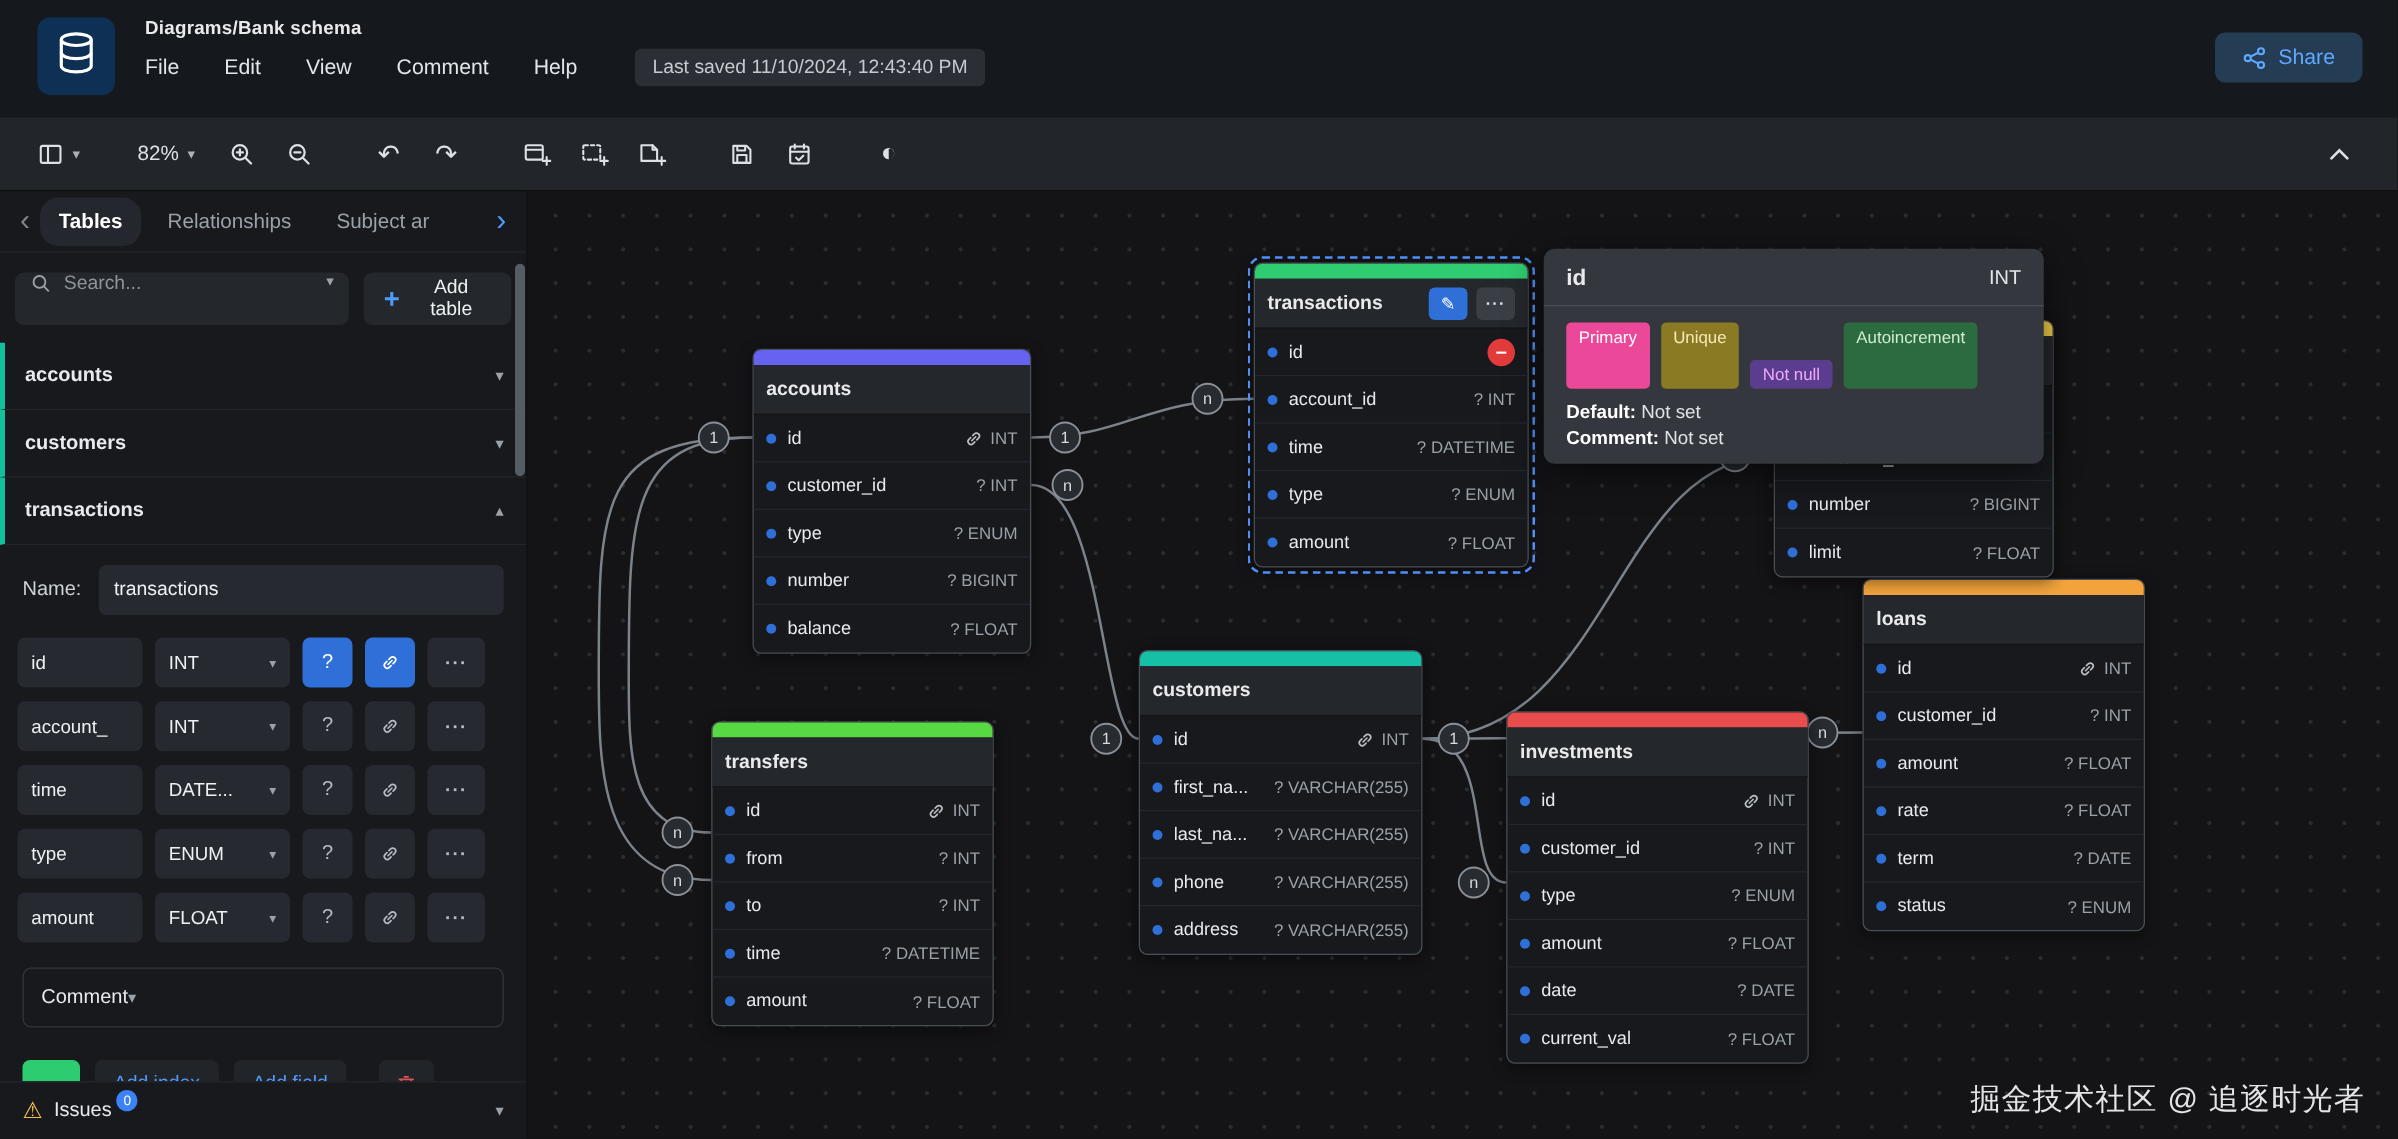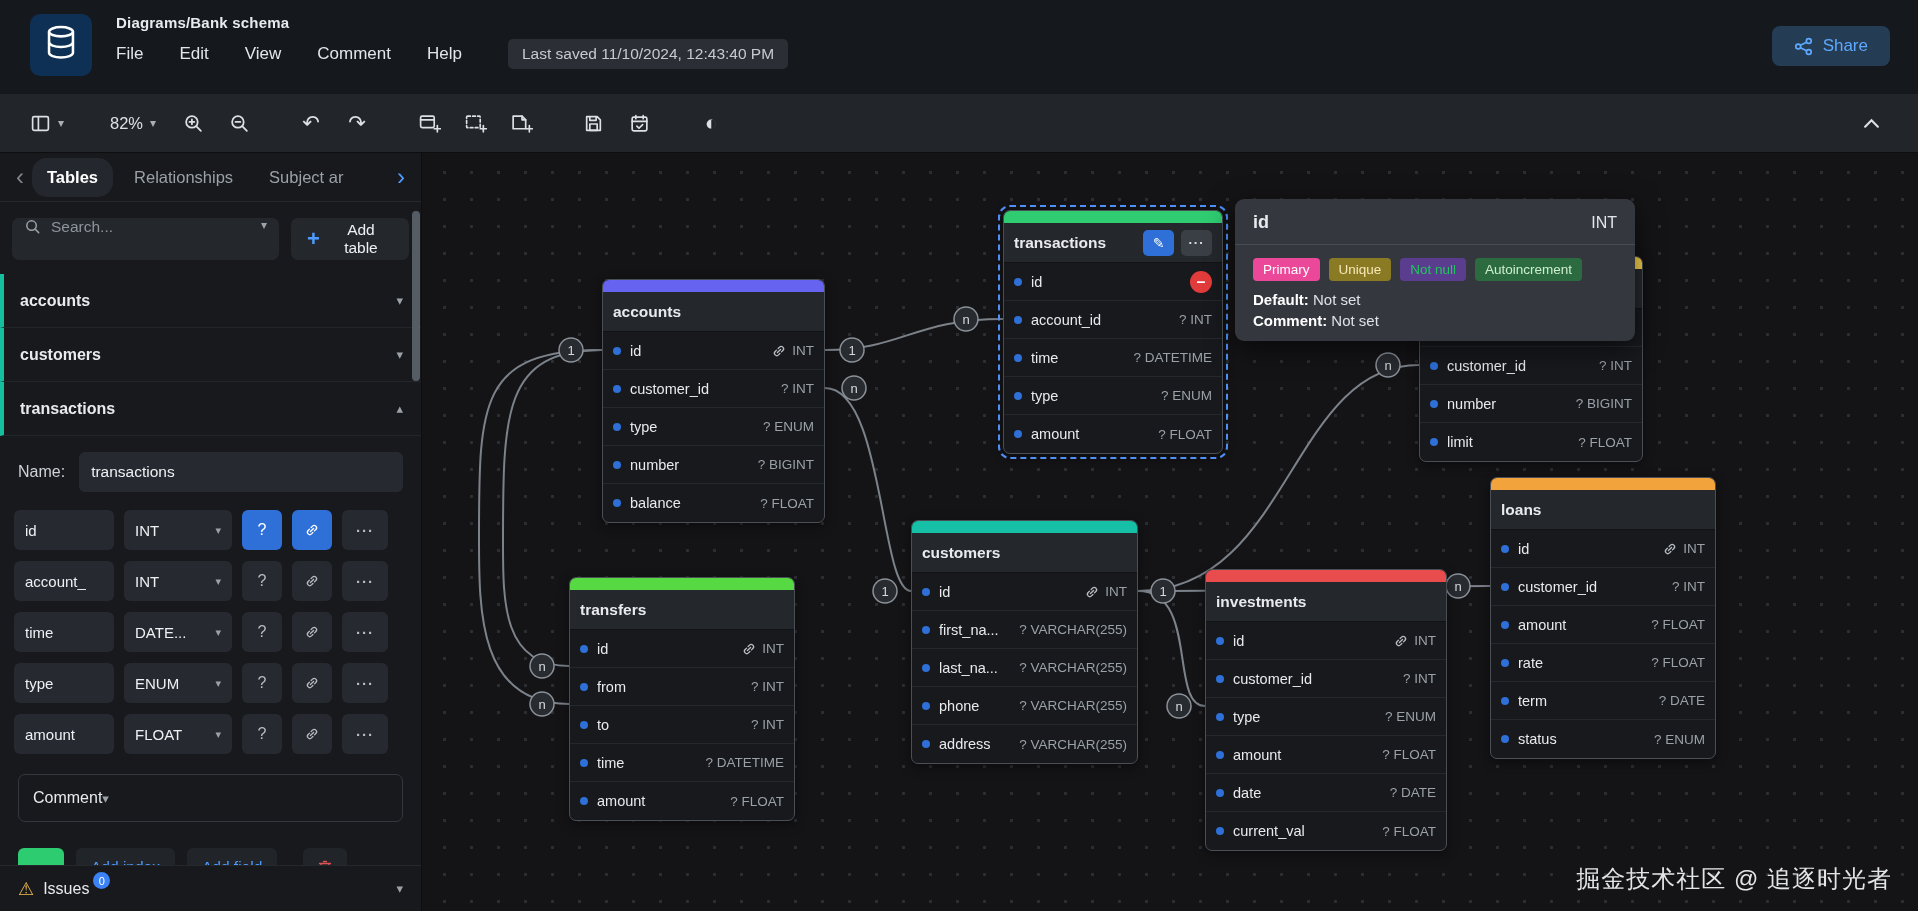--- a/index.html
+++ b/index.html
@@ -721,21 +721,21 @@
             <div class="trow">
               <span class="fleft">
                 <span class="dot"></span>
                 <span class="fname">current_val</span>
               </span>
               <span class="fright">
                 <span class="ftype">? FLOAT</span>
               </span>
             </div>
           </div>
-          <div class="dtable" style="left: 1068px; top: 324px; width: 226px;">
+          <div class="dtable" style="left: 1068px; top: 310px; width: 226px;">
             <div class="strip" style="background: rgb(242, 163, 60);"></div>
             <div class="thead">
               <span class="tname">loans</span>
             </div>
             <div class="trow">
               <span class="fleft">
                 <span class="dot"></span>
                 <span class="fname">id</span>
               </span>
               <span class="fright">
@@ -847,21 +847,21 @@
         </div>
 
       <div class="tooltip">
         <div class="tt-head">
           <span class="tt-name">id</span>
           <span class="tt-type">INT</span>
         </div>
         <div class="tt-badges" id="tt-badges">
             <span class="badge-pill" style="background: #ec4899; color: rgb(255, 255, 255);">Primary</span>
             <span class="badge-pill" style="background: rgb(138, 122, 35); color: rgb(245, 233, 184);">Unique</span>
-            <span class="badge-pill" style="background: rgb(91, 61, 143); color: #22c55e;">Not null</span>
+            <span class="badge-pill" style="background: rgb(91, 61, 143); color: #f0abfc; margin-top: 30px;">Not null</span>
             <span class="badge-pill" style="background: rgb(44, 107, 63); color: rgb(205, 238, 207);">Autoincrement</span>
           </div>
         <div id="tt-rows">
             <div class="tt-row"><b>Default:</b><span> Not set</span></div>
             <div class="tt-row"><b>Comment:</b><span> Not set</span></div>
           </div>
       </div>
 
       <div class="watermark">掘金技术社区 @ 追逐时光者</div>
     </div>

